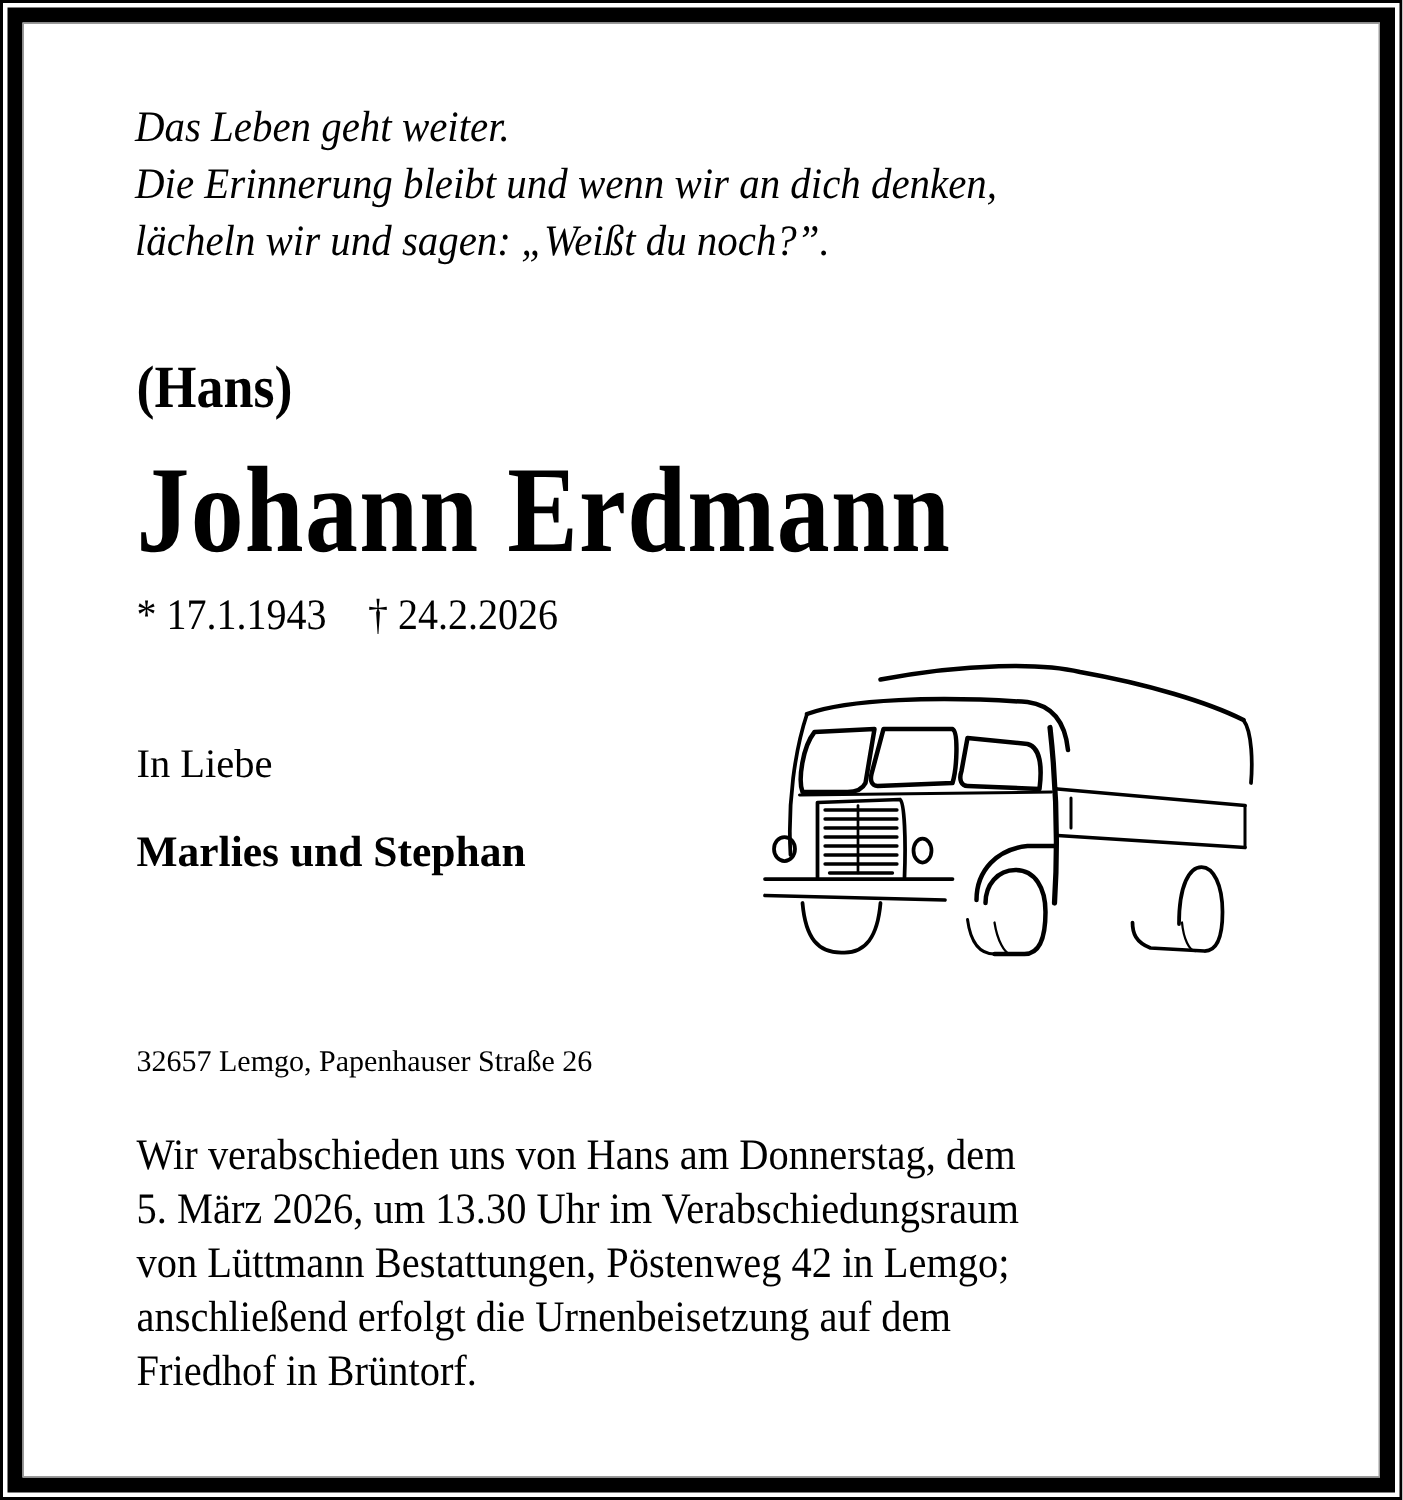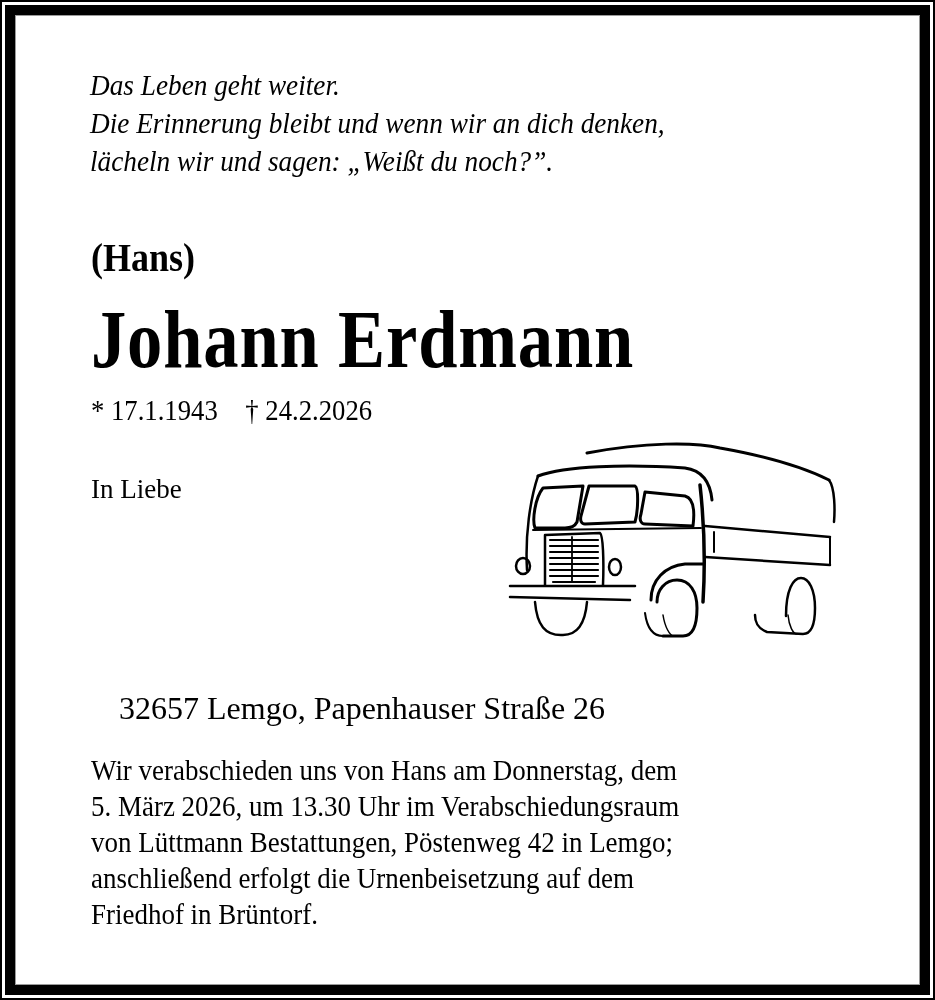--- a/index.html
+++ b/index.html
@@ -34,30 +34,30 @@
     transform: scaleX(0.86); transform-origin: left top;
     letter-spacing: 1px;
   }
   .dates {
     position: absolute; left: 91px; top: 392px;
     font-size: 29px; line-height: 36px; white-space: nowrap;
     transform: scaleX(0.92); transform-origin: left top;
   }
   .dates .sep { display: inline-block; width: 30px; }
   .love {
-    position: absolute; left: 91px; top: 472px;
+    position: absolute; left: 91px; top: 492px;
     font-size: 27px; line-height: 34px;
   }
   .mourners {
     position: absolute; left: 91px; top: 548px;
     font-size: 29px; font-weight: bold; line-height: 40px; white-space: nowrap;
   }
   .address {
     position: absolute; left: 91px; top: 690px;
-    font-size: 32px; line-height: 36px; white-space: nowrap; margin-left: 28px;
+    font-size: 20px; line-height: 36px; white-space: nowrap;
   }
   .notice {
     position: absolute; left: 91px; top: 752px;
     font-size: 29px; line-height: 36px; white-space: nowrap;
     transform: scaleX(0.93); transform-origin: left top;
   }
   .truck {
     position: absolute; left: 505px; top: 440px; width: 335px; height: 200px;
   }
 </style>
@@ -78,20 +78,21 @@
 
 <div class="dates serif">
   <span>*</span>
   <span>17.1.1943</span><span class="sep"></span><span>†</span>
   <span>24.2.2026</span>
 </div>
 
 <div class="love serif">In Liebe</div>
 
 <div class="mourners serif">
+  <div>Marlies und Stephan</div>
 </div>
 
 <div class="address serif">32657 Lemgo, Papenhauser Straße 26</div>
 
 <div class="notice serif">
   <div>Wir verabschieden uns von Hans am Donnerstag, dem</div>
   <div>5. März 2026, um 13.30 Uhr im Verabschiedungsraum</div>
   <div>von Lüttmann Bestattungen, Pöstenweg 42 in Lemgo;</div>
   <div>anschließend erfolgt die Urnenbeisetzung auf dem</div>
   <div>Friedhof in Brüntorf.</div>

